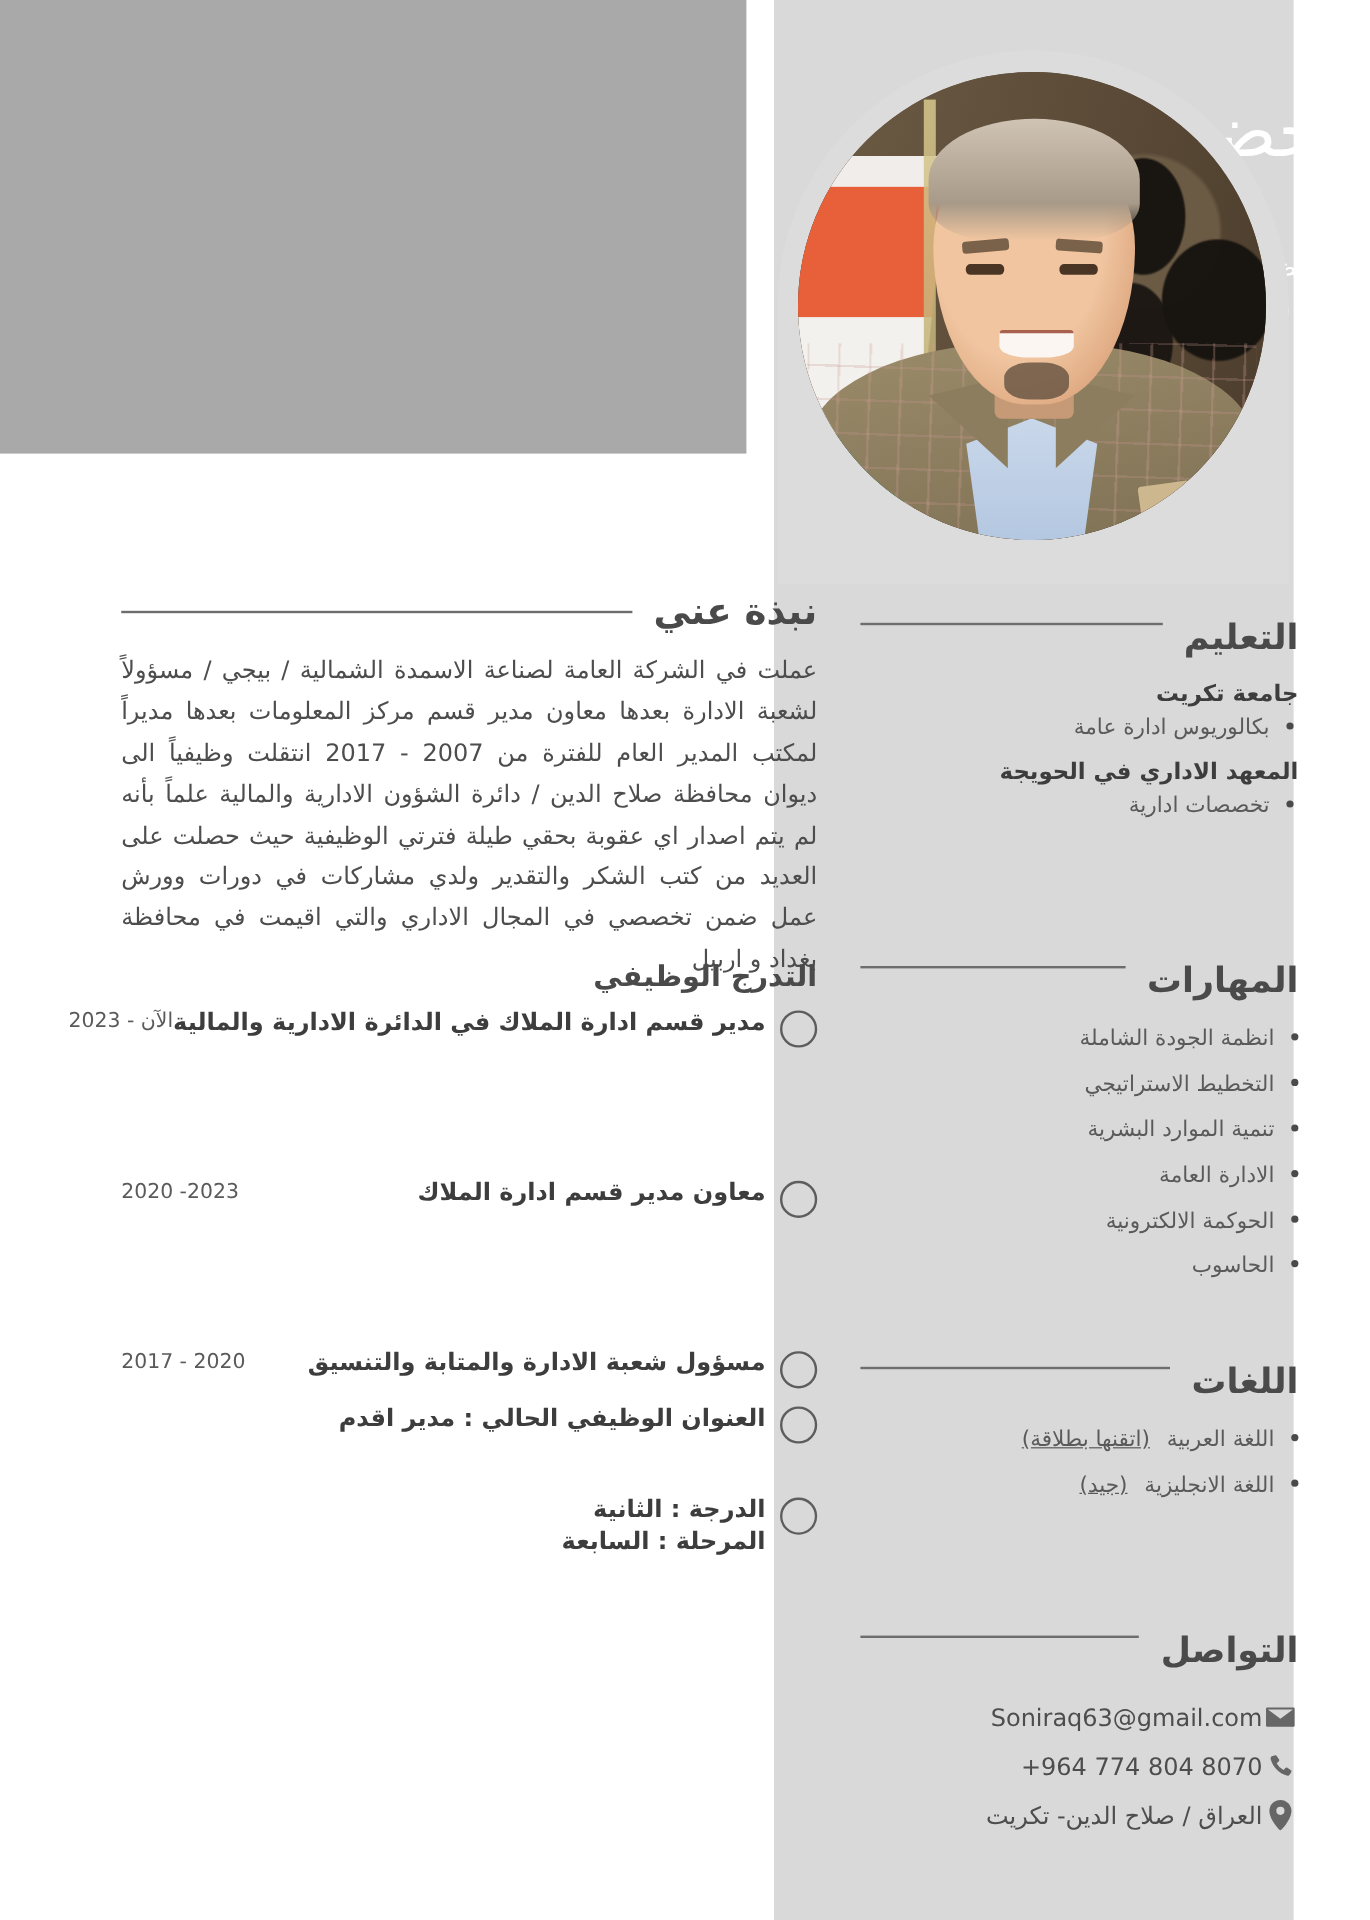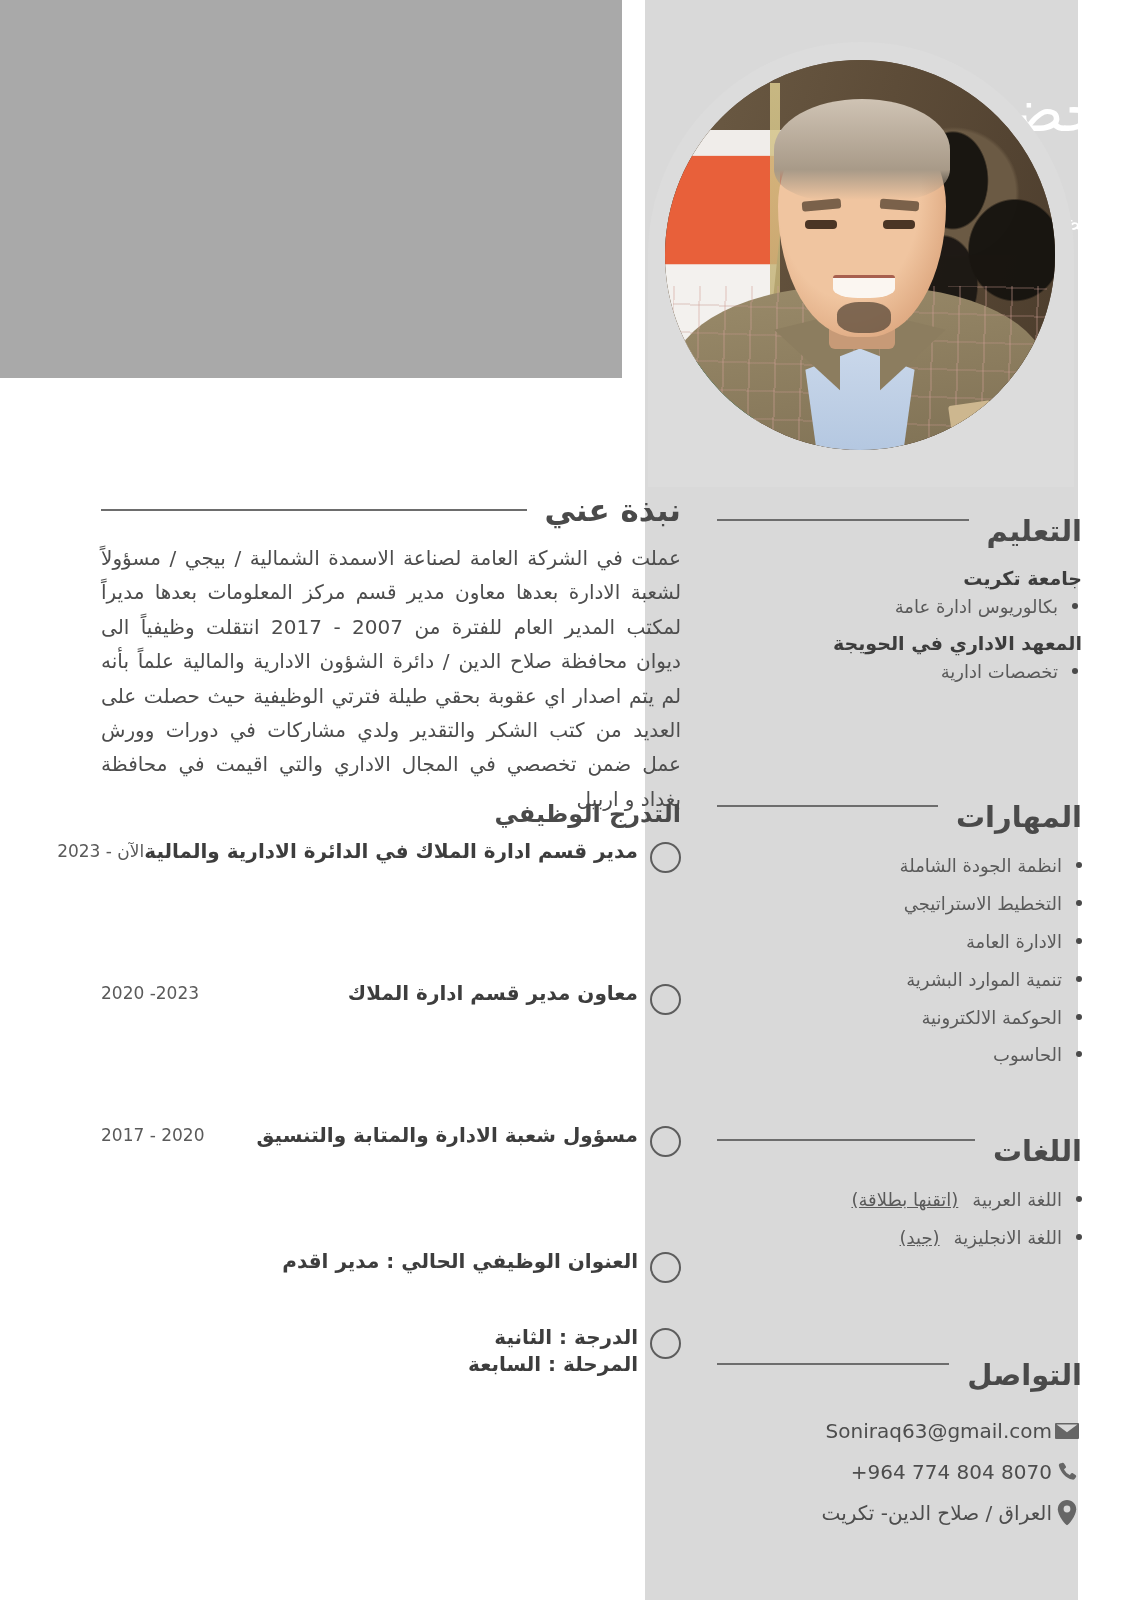--- a/index.html
+++ b/index.html
@@ -389,21 +389,21 @@
               <div class="tl-date">2020 -2023</div>
             </div>
           </div>
           <div class="tl-row" style="margin-top: 96px;">
             <div class="tl-dot"></div>
             <div class="tl-texts">
               <div class="tl-role">مسؤول شعبة الادارة والمتابة والتنسيق</div>
               <div class="tl-date">2017 - 2020</div>
             </div>
           </div>
-          <div class="tl-row" style="margin-top: 80px;">
+          <div class="tl-row" style="">
             <div class="tl-dot"></div>
             <div class="tl-texts">
               <div class="tl-role">العنوان الوظيفي الحالي : مدير اقدم</div>
               <div class="tl-date"></div>
             </div>
           </div>
           <div class="tl-row" style="margin-top: 30px;">
             <div class="tl-dot"></div>
             <div class="tl-texts">
               <div class="tl-role multiline">الدرجة : الثانية<br>المرحلة : السابعة</div>
@@ -443,25 +443,25 @@
         <div class="skill-row">
           <span class="bul"></span>
           <span>انظمة الجودة الشاملة</span>
         </div>
         <div class="skill-row">
           <span class="bul"></span>
           <span>التخطيط الاستراتيجي</span>
         </div>
         <div class="skill-row">
           <span class="bul"></span>
+          <span>تنمية الموارد البشرية</span>
+        </div>
+        <div class="skill-row">
+          <span class="bul"></span>
           <span>الادارة العامة</span>
-        </div>
-        <div class="skill-row">
-          <span class="bul"></span>
-          <span>تنمية الموارد البشرية</span>
         </div>
         <div class="skill-row">
           <span class="bul"></span>
           <span>الحوكمة الالكترونية</span>
         </div>
         <div class="skill-row">
           <span class="bul"></span>
           <span>الحاسوب</span>
         </div>
       </div>

